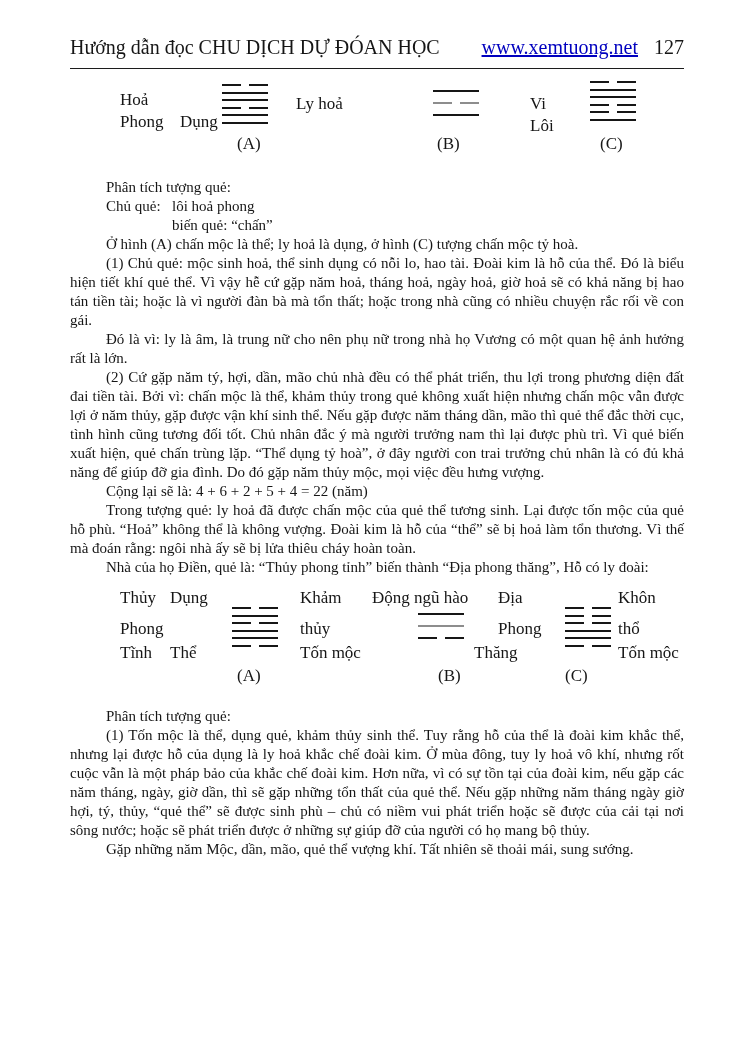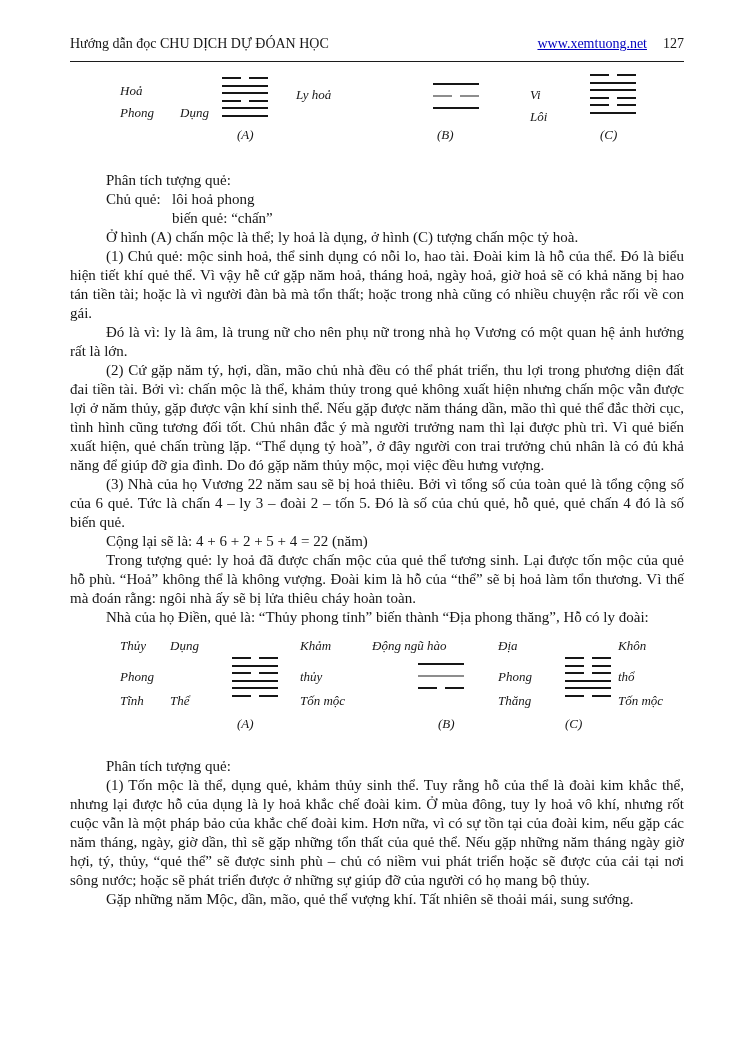--- a/index.html
+++ b/index.html
@@ -8,29 +8,29 @@
     background: #ffffff;
     overflow: hidden;
     font-family: "Liberation Serif", serif;
     color: #161616;
   }
   .page { padding: 36px 60px 0 70px; width: 614px; }
 
   
   .header {
     display: flex; justify-content: space-between; align-items: baseline;
-    font-size: 14px;
+    font-size: 20px;
     padding-bottom: 9px;
     border-bottom: 1.6px solid #1c1c1c;
   }
   .header-right { display: flex; gap: 16px; align-items: baseline; }
   .header-link { text-decoration: underline; cursor: pointer; }
 
   
-  .diagram { position: relative; font-size: 13px; font-style: italic; }
+  .diagram { position: relative; font-size: 17px; }
   #diagram1 { height: 76px; margin-top: 12px; }
   #diagram2 { height: 100px; margin-top: 9px; }
   .dlabel { position: absolute; white-space: nowrap; }
 
   
   .hx { position: absolute; width: 46px; display: flex; flex-direction: column; justify-content: space-between; }
   .hx6 { height: 40px; }
   .hx3 { height: 26px; }
   .hx-row { display: flex; justify-content: space-between; height: 2px; }
   .hx-seg { height: 2px; display: block; }
@@ -130,21 +130,20 @@
     <div class="line indent1">Phân tích tượng quẻ:</div>
     <div class="cq-row">
       <span class="cq-label">Chủ quẻ:</span><span>lôi hoả phong</span>
     </div>
     <div class="line cq-sub">biến quẻ: “chấn”</div>
 
     <p class="para">Ở hình (A) chấn mộc là thể; ly hoả là dụng, ở hình (C) tượng chấn mộc tỷ hoà.</p>
     <p class="para">(1) Chủ quẻ: mộc sinh hoả, thể sinh dụng có nỗi lo, hao tài. Đoài kim là hỗ của thể. Đó là biểu hiện tiết khí quẻ thể. Vì vậy hễ cứ gặp năm hoả, tháng hoả, ngày hoả, giờ hoả sẽ có khả năng bị hao tán tiền tài; hoặc là vì người đàn bà mà tổn thất; hoặc trong nhà cũng có nhiều chuyện rắc rối về con gái.</p>
     <p class="para">Đó là vì: ly là âm, là trung nữ cho nên phụ nữ trong nhà họ Vương có một quan hệ ảnh hưởng rất là lớn.</p>
     <p class="para">(2) Cứ gặp năm tý, hợi, dần, mão chủ nhà đều có thể phát triển, thu lợi trong phương diện đất đai tiền tài. Bởi vì: chấn mộc là thể, khảm thủy trong quẻ không xuất hiện nhưng chấn mộc vẫn được lợi ở năm thủy, gặp được vận khí sinh thể. Nếu gặp được năm tháng dần, mão thì quẻ thể đắc thời cục, tình hình cũng tương đối tốt. Chủ nhân đắc ý mà người trưởng nam thì lại được phù trì. Vì quẻ biến xuất hiện, quẻ chấn trùng lặp. “Thể dụng tỷ hoà”, ở đây người con trai trưởng chủ nhân là có đủ khả năng để giúp đỡ gia đình. Do đó gặp năm thủy mộc, mọi việc đều hưng vượng.</p>
-    <p class="para">(3) Nhà của họ Vương 22 năm sau sẽ bị hoả thiêu. Bởi vì tổng số của toàn quẻ là tổng cộng số của 6 quẻ. Tức là chấn 4 – ly 3 – đoài 2 – tốn 5. Đó là số của chủ quẻ, hỗ quẻ, quẻ chấn 4 đó là số biến quẻ.</p>
     <p class="para">Cộng lại sẽ là: 4 + 6 + 2 + 5 + 4 = 22 (năm)</p>
     <p class="para">Trong tượng quẻ: ly hoả đã được chấn mộc của quẻ thể tương sinh. Lại được tốn mộc của quẻ hỗ phù. “Hoả” không thể là không vượng. Đoài kim là hỗ của “thể” sẽ bị hoả làm tổn thương. Vì thế mà đoán rằng: ngôi nhà ấy sẽ bị lửa thiêu cháy hoàn toàn.</p>
     <p class="para">Nhà của họ Điền, quẻ là: “Thủy phong tỉnh” biến thành “Địa phong thăng”, Hỗ có ly đoài:</p>
   </div>
 
   <div class="diagram" id="diagram2">
     <span class="dlabel" style="left:50px;  top:2px;">Thủy</span>
     <span class="dlabel" style="left:100px; top:2px;">Dụng</span>
     <span class="dlabel" style="left:50px;  top:33px;">Phong</span>
     <div class="hx hx6" style="left:162px; top:21px;">
@@ -213,21 +212,21 @@
         </div>
         <div class="hx-row">
           <span class="hx-seg" style="width: 100%; background: rgb(22, 22, 22);"></span>
         </div>
         <div class="hx-row">
           <span class="hx-seg" style="width: 42%; background: rgb(22, 22, 22);"></span>
           <span class="hx-seg" style="width: 42%; background: rgb(22, 22, 22);"></span>
         </div>
       </div>
     <span class="dlabel" style="left:548px; top:33px;">thổ</span>
-    <span class="dlabel" style="left:428px; top:57px;">Thăng</span>
+    <span class="dlabel" style="left:404px; top:57px;">Thăng</span>
     <span class="dlabel" style="left:548px; top:57px;">Tốn mộc</span>
     <span class="dlabel" style="left:495px; top:80px;">(C)</span>
   </div>
 
   <div class="body-text">
     <div class="line indent1">Phân tích tượng quẻ:</div>
     <p class="para">(1) Tốn mộc là thể, dụng quẻ, khảm thủy sinh thể. Tuy rằng hỗ của thể là đoài kim khắc thể, nhưng lại được hỗ của dụng là ly hoả khắc chế đoài kim. Ở mùa đông, tuy ly hoả vô khí, nhưng rốt cuộc vẫn là một pháp bảo của khắc chế đoài kim. Hơn nữa, vì có sự tồn tại của đoài kim, nếu gặp các năm tháng, ngày, giờ dần, thì sẽ gặp những tổn thất của quẻ thể. Nếu gặp những năm tháng ngày giờ hợi, tý, thủy, “quẻ thể” sẽ được sinh phù – chủ có niềm vui phát triển hoặc sẽ được của cải tại nơi sông nước; hoặc sẽ phát triển được ở những sự giúp đỡ của người có họ mang bộ thủy.</p>
     <p class="para">Gặp những năm Mộc, dần, mão, quẻ thể vượng khí. Tất nhiên sẽ thoải mái, sung sướng.</p>
   </div>
 

